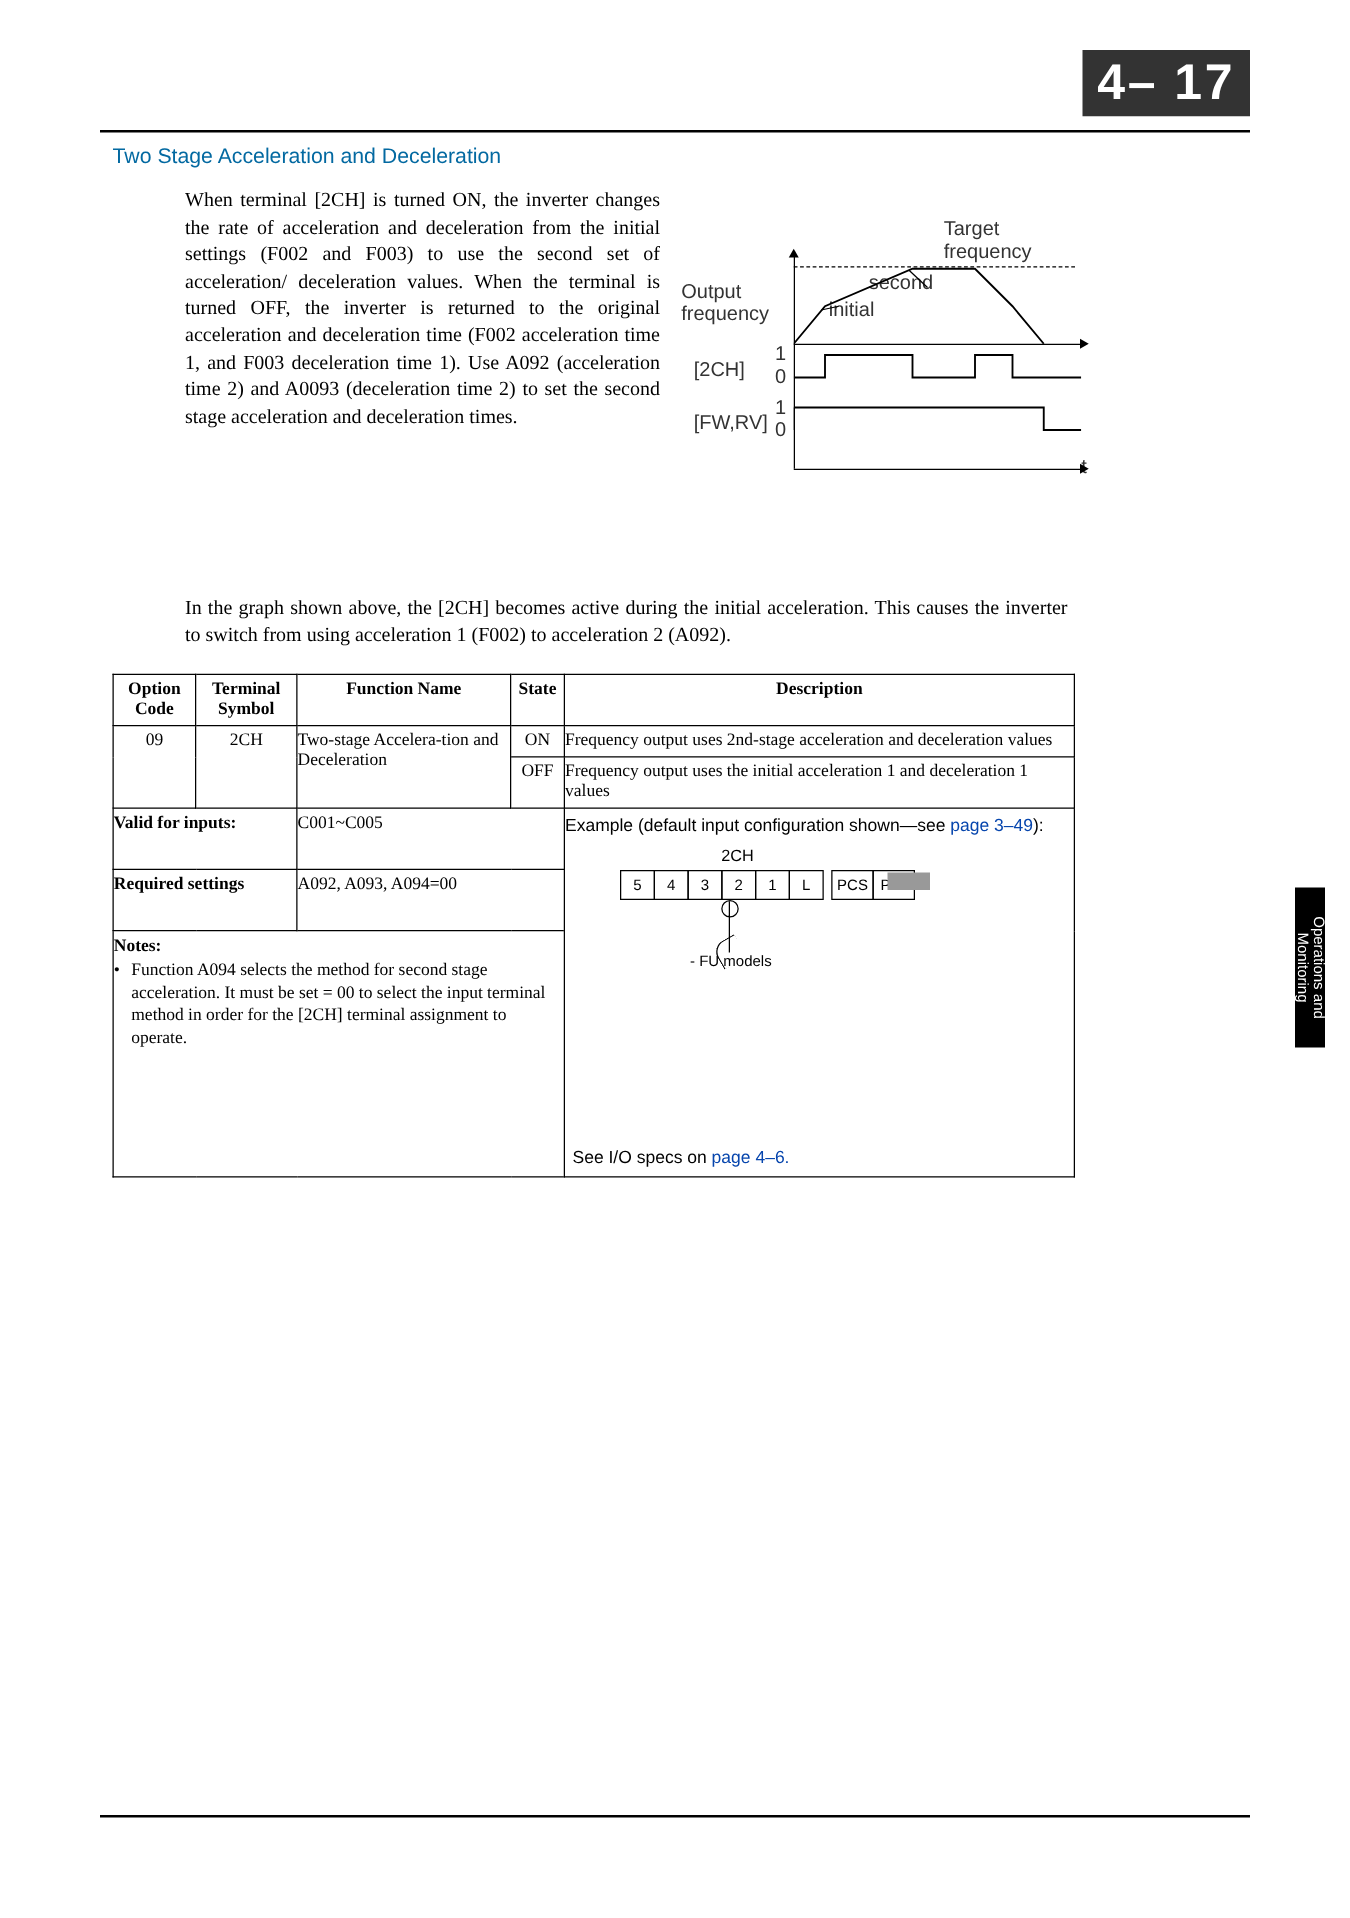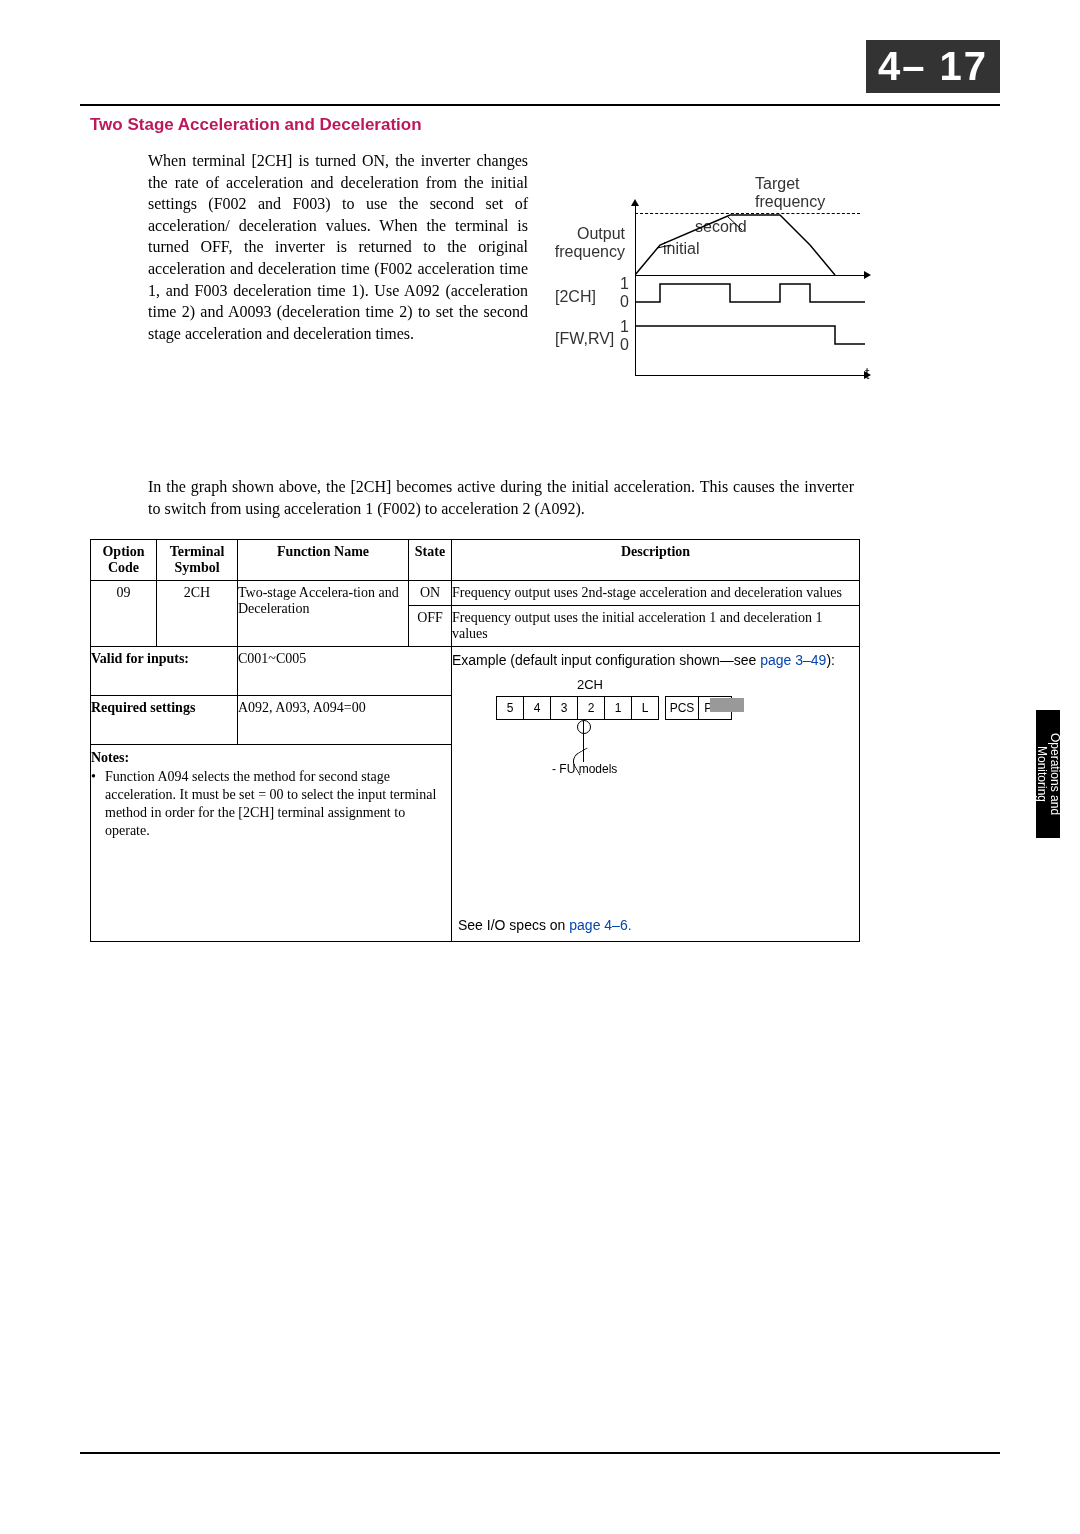--- a/index.html
+++ b/index.html
@@ -39,23 +39,23 @@
     left: 80px;
     right: 80px;
     border-top: 2px solid #000;
   }
 
   .section-title {
     position: absolute;
     top: 115px;
     left: 90px;
     font-family: Arial, Helvetica, sans-serif;
-    font-weight: bold;
+    font-weight: normal;
     font-size: 17px;
-    color: #be185d;
+    color: #0369a1;
   }
 
   .body-text-1 {
     position: absolute;
     top: 150px;
     left: 148px;
     width: 380px;
     font-size: 16px;
     line-height: 1.35;
     text-align: justify;
@@ -317,21 +317,21 @@
 <div class="page">
   <div class="header-box">4–  17</div>
   <div class="header-rule"></div>
 
   <div class="section-title">Two Stage Acceleration and Deceleration</div>
 
   <div class="body-text-1">When terminal [2CH] is turned ON, the inverter changes the rate of acceleration and deceleration from the initial settings (F002 and F003) to use the second set of acceleration/ deceleration values. When the terminal is turned OFF, the inverter is returned to the original acceleration and deceleration time (F002 acceleration time 1, and F003 deceleration time 1). Use A092 (acceleration time 2) and A0093 (deceleration time 2) to set the second stage acceleration and deceleration times.</div>
   <div class="body-text-2">In the graph shown above, the [2CH] becomes active during the initial acceleration. This causes the inverter to switch from using acceleration 1 (F002) to acceleration 2 (A092).</div>
 
   <div class="diagram">
-    <div class="diag-label" style="left:-10px; top:75px; width:80px; white-space:pre-line;text-align:right;">Output
+    <div class="diag-label" style="left:-10px; top:75px; width:80px; white-space:pre-line;">Output
 frequency</div>
     <div class="diag-label" style="left:200px; top:25px; width:80px; white-space:pre-line;">Target
 frequency</div>
     <div class="diag-label" style="left:108px; top:90px;">initial</div>
     <div class="diag-label" style="left:140px; top:68px;">second</div>
     <div class="diag-label" style="left:0px; top:138px;">[2CH]</div>
     <div class="diag-label" style="left:0px; top:180px;">[FW,RV]</div>
     <div class="diag-label" style="left:65px; top:125px;">1</div>
     <div class="diag-label" style="left:65px; top:143px;">0</div>
     <div class="diag-label" style="left:65px; top:168px;">1</div>

